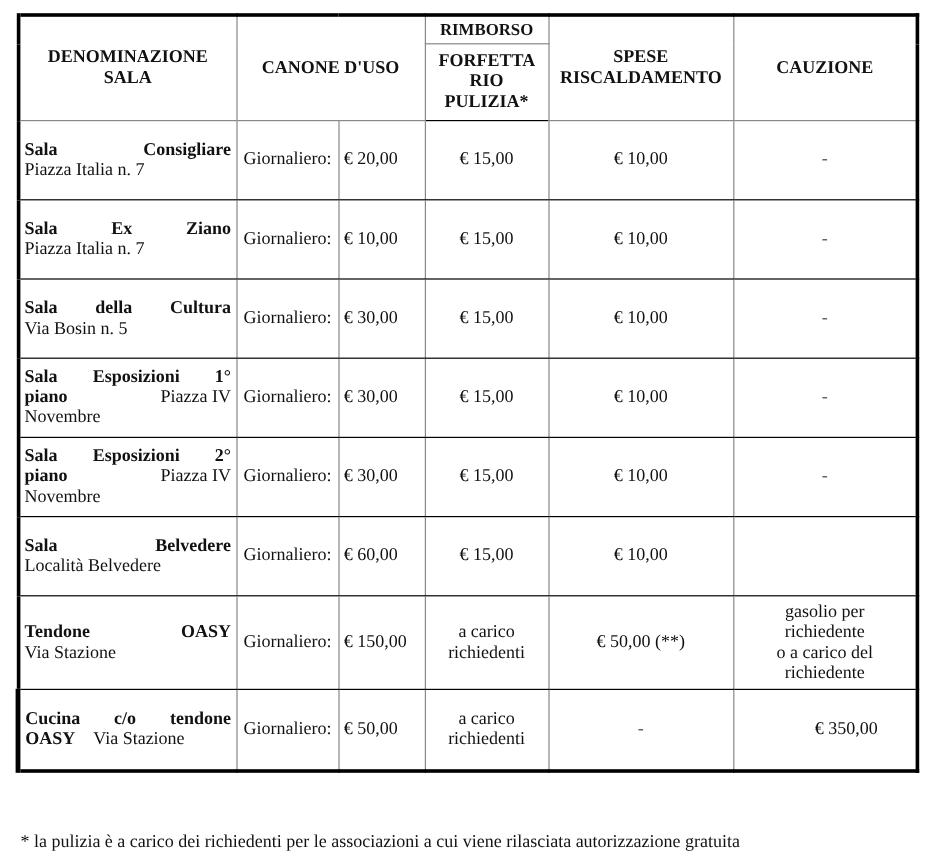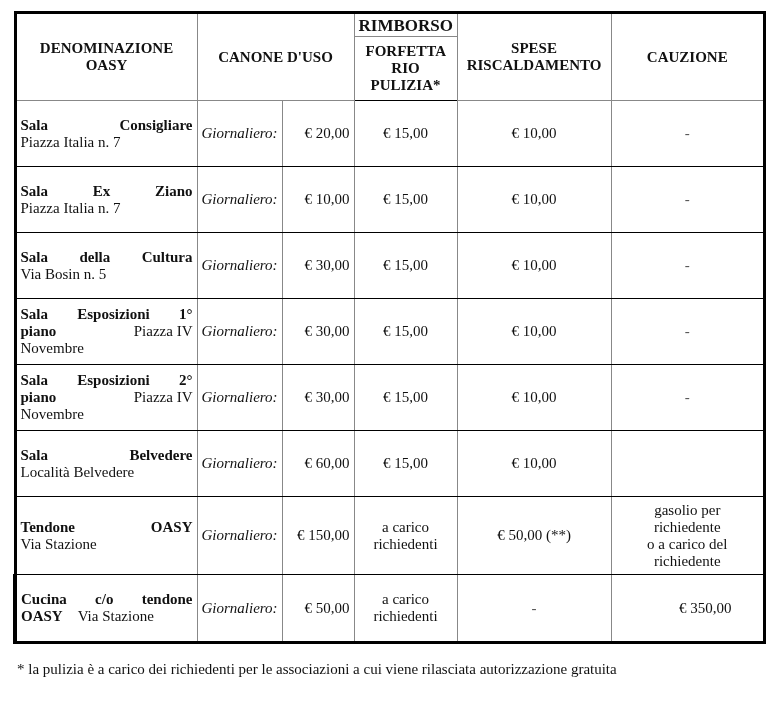--- a/index.html
+++ b/index.html
@@ -20,62 +20,62 @@
     border-bottom: 3px solid #000;
   }
   table.tariffe td, table.tariffe th {
     border: 1px solid #888;
     padding: 0 4px;
     vertical-align: middle;
   }
   table.tariffe th { font-weight: bold; text-align: center; }
   th, td { border-bottom: 1px solid #000 !important; }
   tr.head-top th { border-bottom-color: #888 !important; }
-  th.rimborso-top { border-bottom: 1px solid #000 !important; height: 22px; font-size: 17px; }
+  th.rimborso-top { border-bottom: 1px solid #000 !important; height: 22px; font-size: 14px; }
   .c-name { width: 182px; }
   .c-giorn { width: 85px; }
   .c-amount { width: 72px; }
   .c-rimb { width: 103px; }
   .c-risc { width: 154px; }
   .c-cauz { width: auto; }
   td.first, th.first { border-left: 3px solid #000 !important; }
   tr.last td.first { border-left: 4px solid #000 !important; }
   td.name { text-align: justify; text-align-last: left; padding: 0 4px 0 5px; margin-left: 16px; }
   td.name .line1 { display: flex; justify-content: space-between; font-weight: bold; }
-  td.giorn { text-align: right; padding-left: 5px; font-style: italic; }
-  td.amount { text-align: right; padding-right: 6px; }
+  td.giorn { text-align: center; padding-left: 5px; }
+  td.amount { padding-right: 6px; }
   td.center { text-align: center; }
   td.dash { color: #555; }
   tr.row-std td { height: 65px; }
   tr.row-oasy td { height: 77px; }
   tr.row-cucina td { height: 66px; }
   tr.head-top th.span2 { height: 86px; }
   .notes {
-    position: absolute; left: 17px; top: 660px; width: 750px;
+    position: absolute; left: 17px; top: 693px; width: 750px;
     font-size: 15px; line-height: 19px;
   }
   .notes p { margin: 0; text-align: justify; }
   .notes p.just { text-align: justify; text-align-last: left; }
 </style>
 </head>
 <body>
 
 <table class="tariffe">
   <colgroup>
     <col class="c-name">
       <col class="c-giorn">
       <col class="c-amount">
       <col class="c-rimb">
       <col class="c-risc">
       <col class="c-cauz">
   </colgroup>
   <tbody>
       <tr class="head-top">
     <th class="first span2" rowspan="2">
-      <span style="display:inline-block;width:150px;">DENOMINAZIONE OASY</span>
+      <span style="display:inline-block;width:150px;">DENOMINAZIONE SALA</span>
     </th>
     <th class="span2" colspan="2" rowspan="2">CANONE D'USO</th>
     <th class="rimborso-top">RIMBORSO</th>
     <th class="span2" rowspan="2">
       <span style="display:inline-block;width:140px;">SPESE RISCALDAMENTO</span>
     </th>
     <th class="span2" rowspan="2">CAUZIONE</th>
   </tr>
   <tr>
     <th style="height:62px;">

